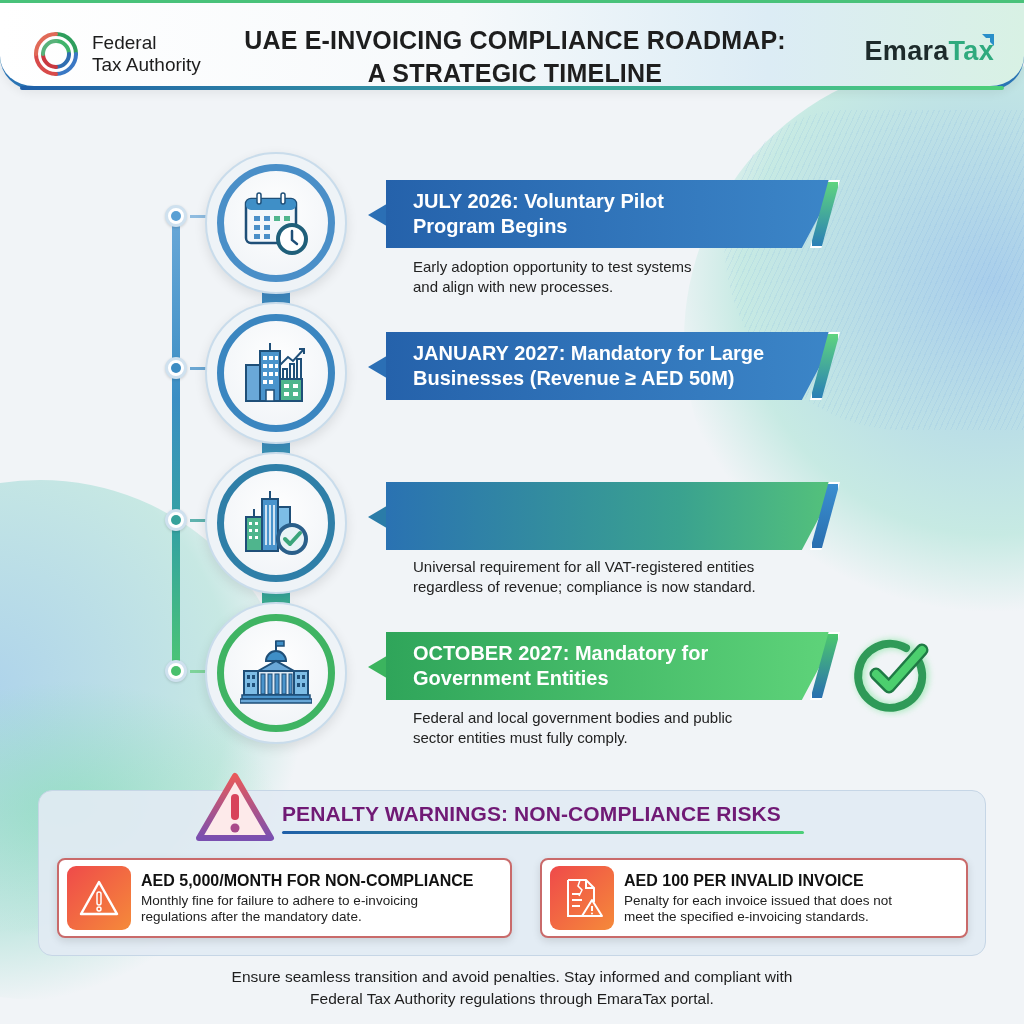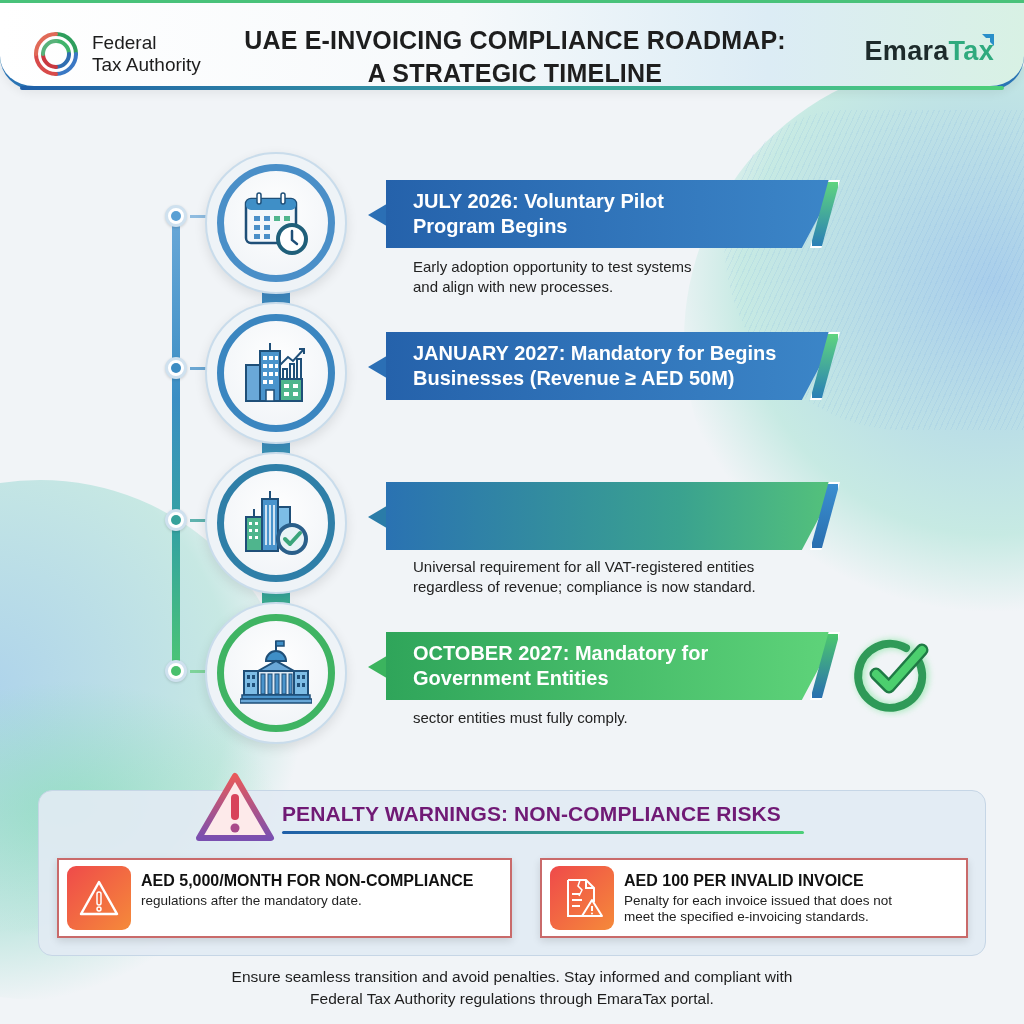--- a/index.html
+++ b/index.html
@@ -137,21 +137,21 @@
   .pen-title {
     position: absolute; left: 282px; top: 802px; font-size: 21px; font-weight: 700;
     color: #701a75; letter-spacing: 0.1px; z-index: 3;
   }
   .pen-underline {
     position: absolute; left: 282px; top: 831px; width: 522px; height: 3px;
     background: linear-gradient(90deg, #1f5fa8, #4ccf78); border-radius: 2px; z-index: 3;
   }
   .pcard {
     position: absolute; top: 858px; height: 80px; background: #fff;
-    border: 2px solid #c96a6a; border-radius: 0;
+    border: 2px solid #c96a6a; border-radius: 8px;
     box-shadow: 0 3px 8px rgba(0,0,0,0.12); z-index: 3;
   }
   .pcard.c1 { left: 57px; width: 455px; }
   .pcard.c2 { left: 540px; width: 428px; }
   .pcard .ico {
     position: absolute; left: 8px; top: 6px; width: 64px; height: 64px; border-radius: 9px;
     background: linear-gradient(135deg, #ef4a4a, #f58a3a);
     display: flex; align-items: center; justify-content: center;
   }
   .pcard .ico svg { width: 44px; height: 44px; }
@@ -291,21 +291,21 @@
         <path d="M40 28 L48 20 L53 24 L64 12" stroke="#1f4f78" stroke-width="2" fill="none"></path>
         <path d="M59 12 H64 V17" stroke="#1f4f78" stroke-width="2" fill="none"></path>
       </svg>
     </div>
   </div>
   <div class="ribbon" style="top:332px;">
     <div class="pointer" style="border-right:22px solid #2b6fb5;"></div>
     <div class="body" style="background:linear-gradient(90deg,#2562ab,#3c86c8);"></div>
     <div class="stripe"></div>
     <div class="label">
-      <div>JANUARY 2027: Mandatory for Begins</div>
+      <div>JANUARY 2027: Mandatory for Large</div>
       <div>Businesses (Revenue ≥ AED 50M)</div>
     </div>
   </div>
 
   <div class="node" style="top:452px;">
     <div class="ring" style="border-color:#2f7fa8;">
       <svg viewBox="0 0 72 72">
         <rect x="6" y="30" width="16" height="34" fill="#4fb58d" stroke="#1f4f78" stroke-width="2"></rect>
         <line x1="14" y1="22" x2="14" y2="30" stroke="#1f4f78" stroke-width="2"></line>
         <rect x="22" y="12" width="16" height="52" fill="#4a94cc" stroke="#1f4f78" stroke-width="2"></rect>
@@ -374,20 +374,21 @@
   <div class="ribbon" style="top:632px;">
     <div class="pointer" style="border-right:22px solid #3bb45e;"></div>
     <div class="body" style="background:linear-gradient(90deg,#2fa55a,#5fd47a);"></div>
     <div class="stripe" style="background:linear-gradient(180deg,#4cc76e,#2a6fb0);"></div>
     <div class="label">
       <div>OCTOBER 2027: Mandatory for</div>
       <div>Government Entities</div>
     </div>
   </div>
   <div class="desc" style="top:708px;">
+    <div>Federal and local government bodies and public</div>
     <div>sector entities must fully comply.</div>
   </div>
 
   <svg class="big-check" viewBox="0 0 88 88">
     <defs>
       <filter id="glow" x="-30%" y="-30%" width="160%" height="160%">
           <feGaussianBlur stdDeviation="3"></feGaussianBlur>
         </filter>
     </defs>
     <circle cx="44" cy="46" r="32" fill="none" stroke="#8fe6a8" stroke-width="10" filter="url(#glow)" opacity="0.7"></circle>
@@ -415,20 +416,21 @@
 <div class="pcard c1">
   <div class="ico">
     <svg viewBox="0 0 44 44">
       <path d="M22 6 L40 38 H4 Z" fill="none" stroke="#fff" stroke-width="2.5" stroke-linejoin="round"></path>
       <rect x="20" y="16" width="4" height="13" rx="2" fill="none" stroke="#fff" stroke-width="1.5"></rect>
       <circle cx="22" cy="33" r="2" fill="none" stroke="#fff" stroke-width="1.5"></circle>
     </svg>
   </div>
   <div class="ptitle">AED 5,000/MONTH FOR NON-COMPLIANCE</div>
   <div class="pdesc">
+    <div>Monthly fine for failure to adhere to e-invoicing</div>
     <div>regulations after the mandatory date.</div>
   </div>
 </div>
 
 <div class="pcard c2">
   <div class="ico">
     <svg viewBox="0 0 44 44">
       <path d="M8 4 H26 L34 12 V26" fill="none" stroke="#fff" stroke-width="2"></path>
       <path d="M8 4 V40 H22" fill="none" stroke="#fff" stroke-width="2"></path>
       <path d="M26 4 V12 H34" fill="none" stroke="#fff" stroke-width="2"></path>

